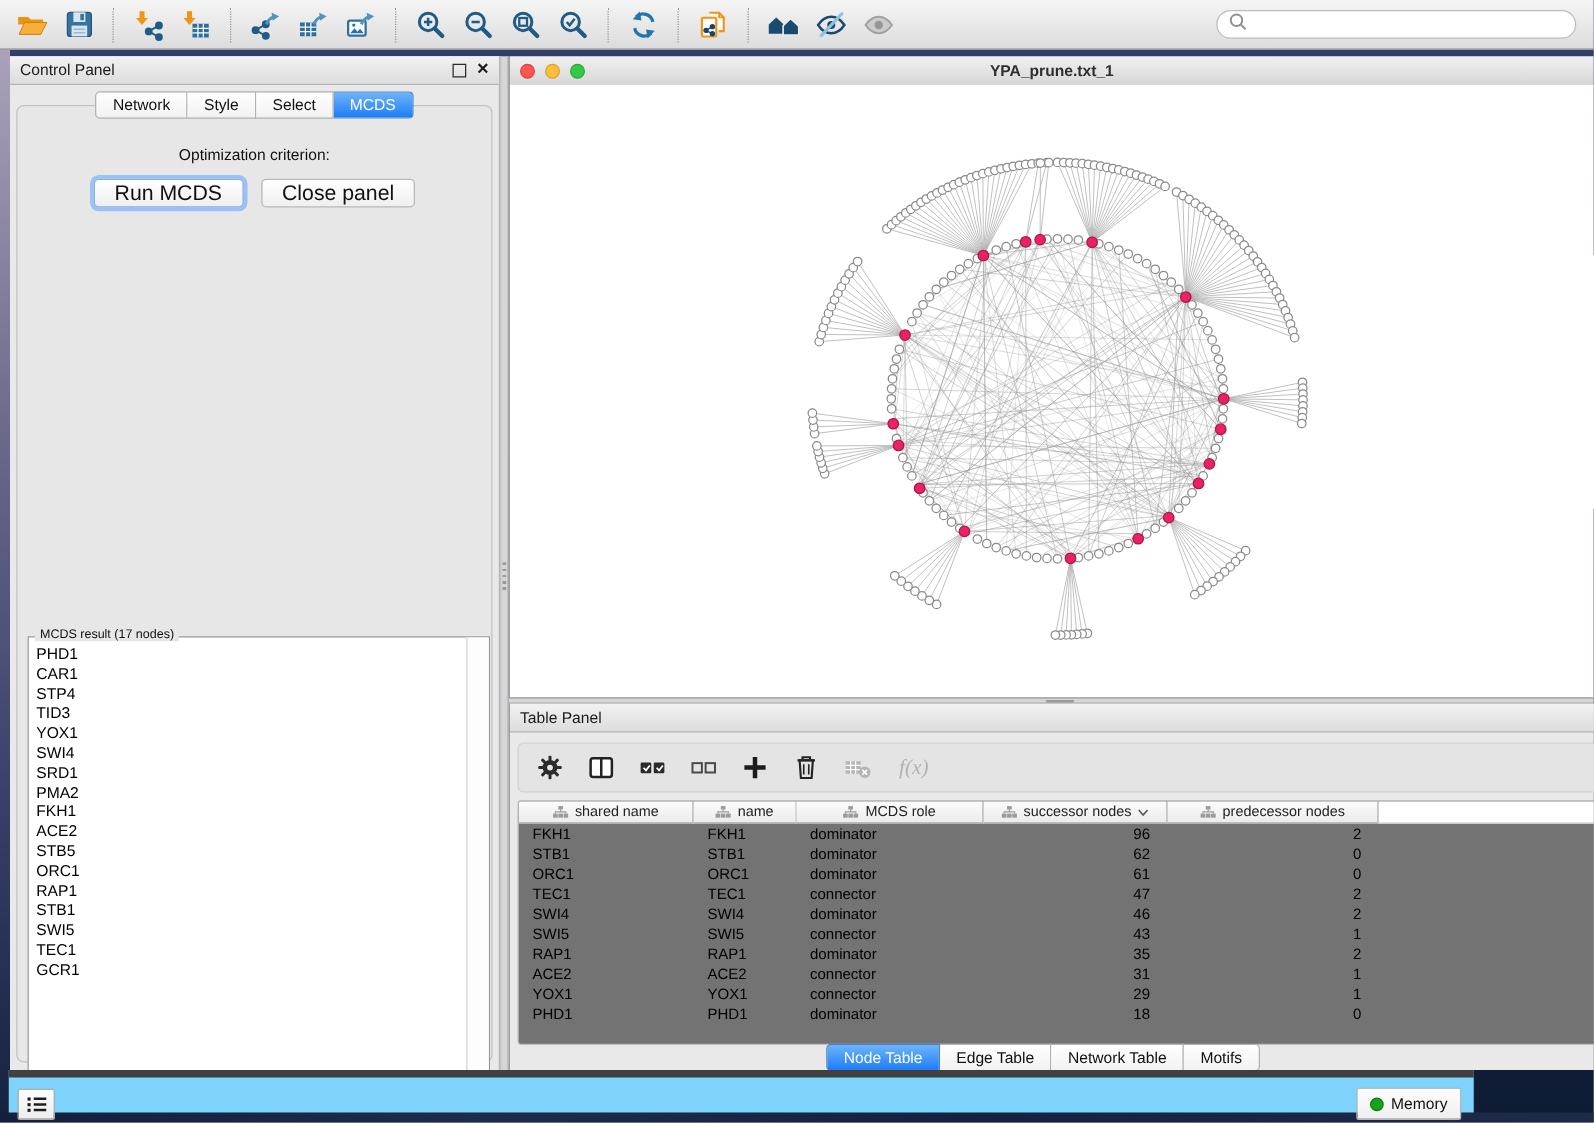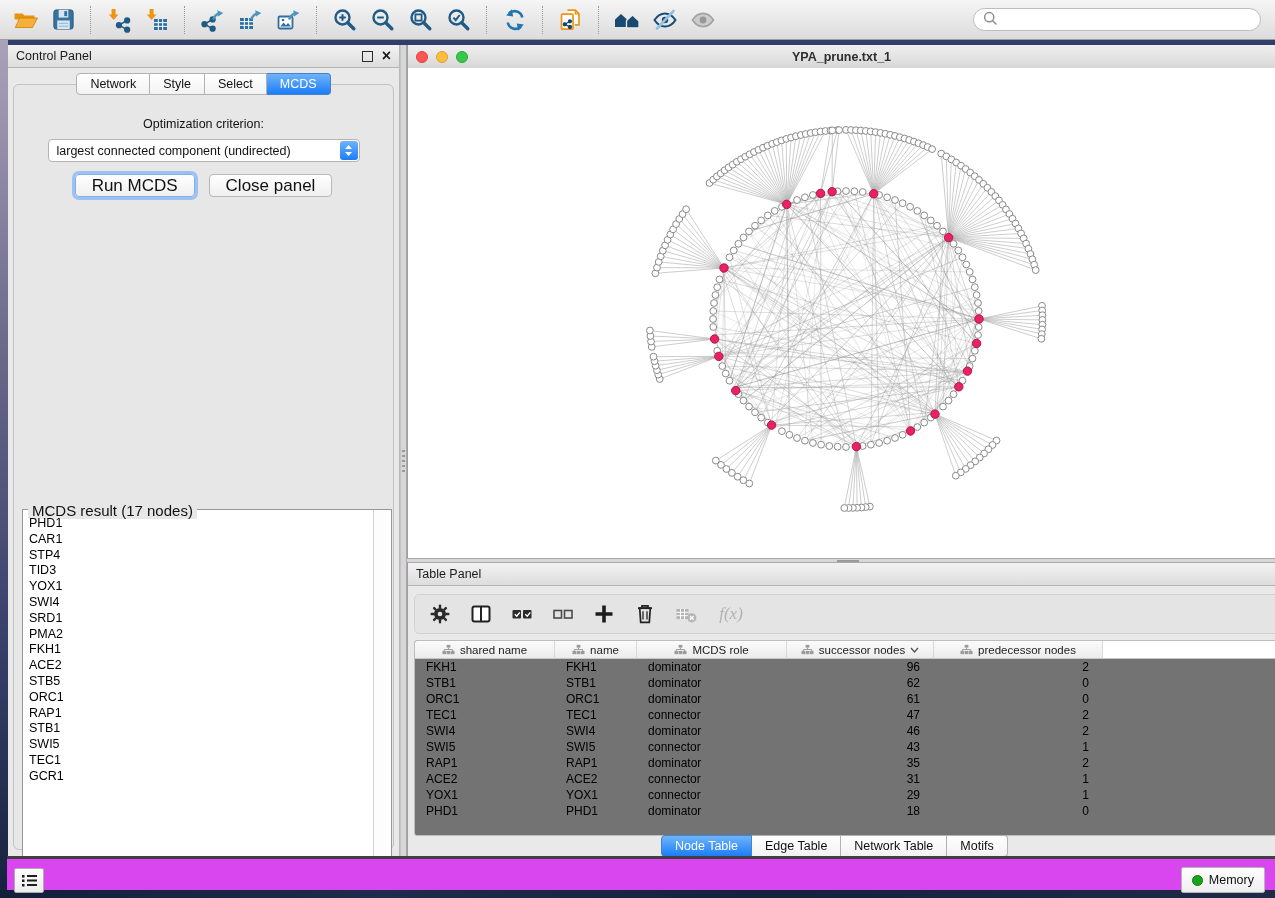--- a/index.html
+++ b/index.html
@@ -84,21 +84,21 @@
     background:linear-gradient(#ffffff,#efefef);font-size:17px;color:#111;
     font-family:"Liberation Sans",sans-serif;cursor:pointer;
   }
   .mbtn.focused{box-shadow:0 0 0 3px rgba(106,168,255,.6);border-color:#83b0e8;}
   .groupbox{
     position:absolute;left:8px;top:424px;width:368px;height:360px;
     border:1px solid #979797;background:#fff;
   }
   .gb-title{
     position:absolute;top:-8px;left:5px;background:#e7e7e7;padding:0 4px;
-    font-size:15px;color:#111;
+    font-size:10px;color:#111;
   }
   .gb-list{position:absolute;left:0;top:2px;right:18px;bottom:0;overflow:hidden;padding:4px 0 0 6px;}
   .gb-list .li{font-size:12.5px;line-height:15.8px;color:#000;}
   .gb-scroll{position:absolute;right:0;top:0;bottom:0;width:17px;border-left:1px solid #d4d4d4;background:#fdfdfd;}
   
   .vsplit{position:absolute;left:400px;top:45px;width:7px;height:811px;background:#d8d5d8;border-left:1px solid #c2c2c2;border-right:1px solid #a9a9a9;box-sizing:border-box;}
   .vsplit .grip{position:absolute;left:1px;top:405px;width:3px;height:22px;background:repeating-linear-gradient(#9a9a9a 0 2px,transparent 2px 5px);}
   .hsplit{position:absolute;left:407px;top:558px;width:868px;height:5px;background:#d8d5d8;border-top:1px solid #a9a9a9;border-bottom:1px solid #a9a9a9;box-sizing:border-box;}
   .hsplit .grip{position:absolute;left:430px;top:1px;width:22px;height:2px;background:#9a9a9a;}
   
@@ -134,22 +134,22 @@
   }
   .th-filler{flex:1;border-bottom:1px solid #c6c6c6;background:#fff;}
   .tr{display:flex;height:16px;align-items:center;}
   .td{font-size:12px;color:#000;box-sizing:border-box;white-space:nowrap;overflow:hidden;}
   .td.num{text-align:right;padding-right:14px;}
   .td.txt{padding-left:11px;}
   .tbl-vscroll{position:absolute;right:3px;top:26px;width:9px;height:86px;background:#b9b9b9;border-radius:5px;}
   .tp-tabs{position:absolute;left:253px;top:272px;}
   
   .status-bar{
-    position:absolute;left:7px;top:856px;width:1268px;height:34px;
-    background:#d946ef;border-top:3px solid #404040;box-sizing:border-box;
+    position:absolute;left:7px;top:856px;width:1172px;height:34px;
+    background:#7dd3fc;border-top:6px solid #404040;box-sizing:border-box;
   }
   .sb-left-btn{
     position:absolute;left:7px;top:9px;width:28px;height:23px;
     border:1px solid #adadad;border-radius:2px;background:linear-gradient(#fdfdfd,#ededed);
     display:flex;align-items:center;justify-content:center;cursor:pointer;
   }
   .memory-btn{
     position:absolute;right:10px;top:8px;height:24px;padding:0 10px;
     border:1px solid #b5b5b5;border-radius:2px;background:linear-gradient(#fdfdfd,#efefef);
     display:flex;align-items:center;gap:6px;font-size:12.5px;color:#111;
@@ -343,31 +343,20 @@
     </span>
   </div>
   <div class="cp-tabs"><span class="seg" id="cp-seg">
         <button class="seg-btn">Network</button>
         <button class="seg-btn">Style</button>
         <button class="seg-btn">Select</button>
         <button class="seg-btn active">MCDS</button>
       </span></div>
   <div class="cp-pane">
     <div class="opt-label">Optimization criterion:</div>
-    <div class="mac-select">
-      <span class="sel-txt">largest connected component (undirected)</span>
-      <span class="sel-step">
-        <svg width="9" height="6" viewBox="0 0 9 6">
-            <path d="M1 5L4.5 1 8 5z" fill="#fff"></path>
-          </svg>
-        <svg width="9" height="6" viewBox="0 0 9 6">
-            <path d="M1 1l3.5 4L8 1z" fill="#fff"></path>
-          </svg>
-      </span>
-    </div>
     <div class="btn-row">
       <button class="mbtn focused">Run MCDS</button>
       <button class="mbtn">Close panel</button>
     </div>
     <div class="groupbox">
       <span class="gb-title">MCDS result (17 nodes)</span>
       <div class="gb-list" id="mcds-list">
           <div class="li">PHD1</div>
           <div class="li">CAR1</div>
           <div class="li">STP4</div>

